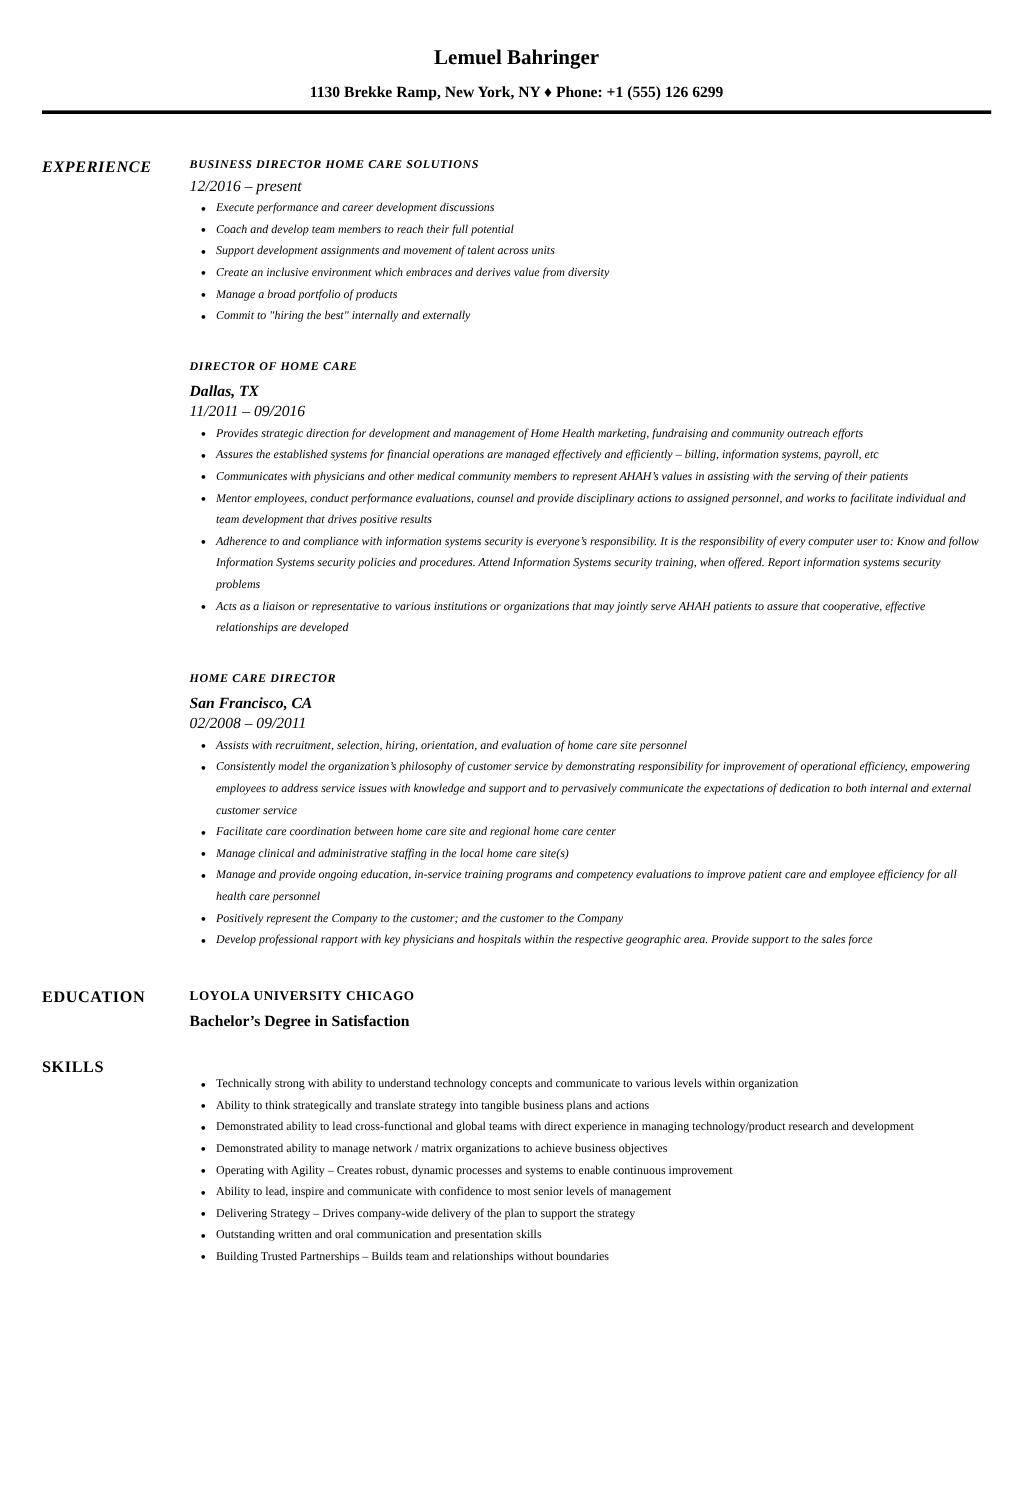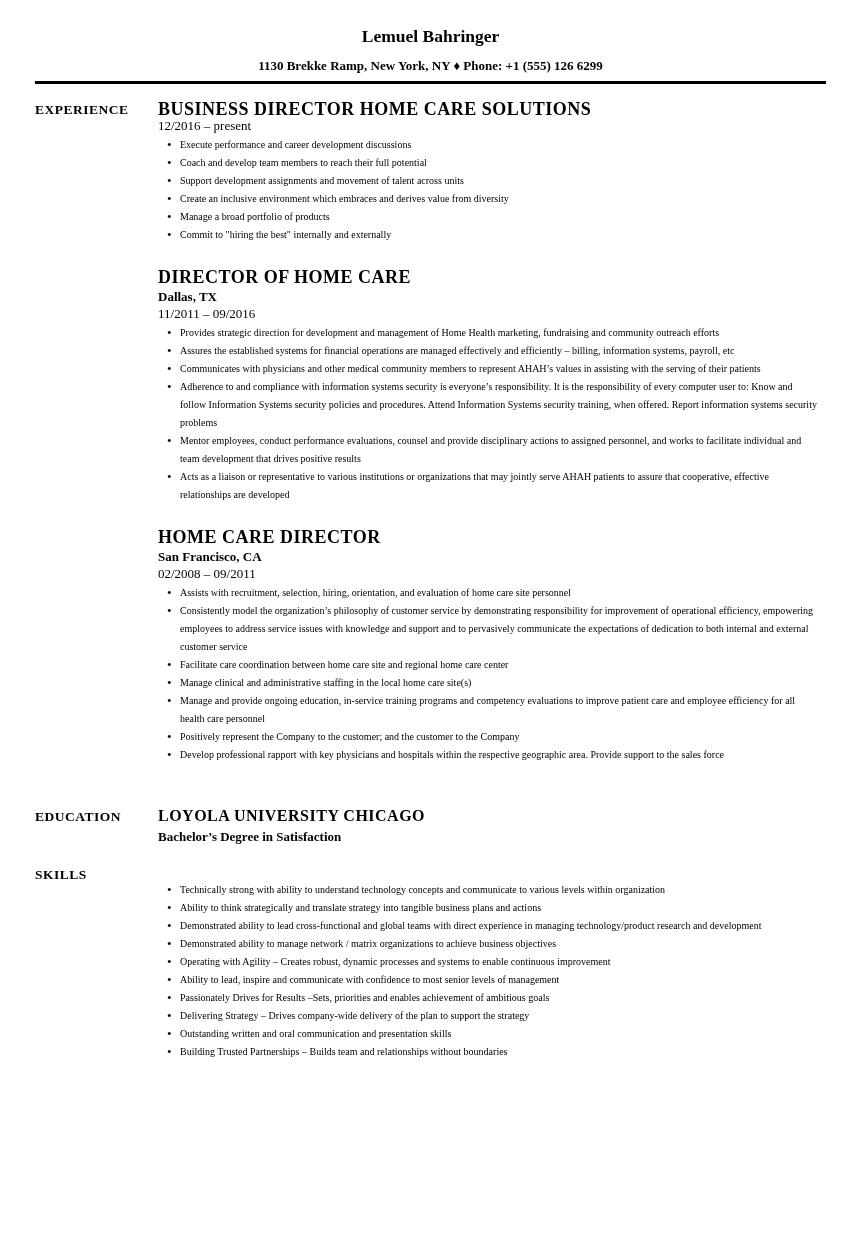--- a/index.html
+++ b/index.html
@@ -4,43 +4,43 @@
 <style>
   html, body { margin: 0; padding: 0; }
   body {
     width: 860px; height: 1240px; overflow: hidden;
     background: #ffffff; color: #000000;
     font-family: "Liberation Serif", serif;
   }
   .page { padding: 24px 34px 0 35px; }
 
   .header { text-align: center; }
-  .header-name { font-weight: bold; font-size: 17.5px; line-height: 20px; margin-top: 2px; }
+  .header-name { font-weight: bold; font-size: 17.5px; line-height: 20px; margin-top: 13px; }
   .header-contact { font-weight: bold; font-size: 13px; margin-top: 12px; }
   .rule { border-top: 3px solid #000; margin-top: 7px; }
 
   .section { display: grid; grid-template-columns: 123px 1fr; align-items: start; }
-  .section-experience { margin-top: 17px; }
-  .section-education { margin-top: 44px; }
+  .section-experience { margin-top: 35px; font-style: italic; }
+  .section-education { margin-top: 29px; }
   .section-skills { margin-top: 21px; }
   .section-label {
     font-weight: bold; font-size: 13.5px; letter-spacing: 0.5px; line-height: 16px; padding-top: 1px;
   }
 
   .job { margin-bottom: 25px; }
   .job:last-child { margin-bottom: 0; }
-  .job-title { font-weight: bold; font-size: 18px; letter-spacing: 0.5px; line-height: 16px; }
+  .job-title { font-weight: bold; font-size: 10px; letter-spacing: 0.5px; line-height: 16px; }
   .job-location { font-weight: bold; font-size: 13px; line-height: 16px; margin-top: 4px; }
   .job-dates { font-size: 13px; line-height: 15px; margin-top: 1px; }
 
   ul.bullets { list-style: none; margin: 3px 0 0 0; padding: 0 0 0 22px; }
   li.bullet { position: relative; font-size: 10px; line-height: 18px; padding-right: 6px; }
   li.bullet::before { content: "\2022"; position: absolute; left: -13px; top: 0; font-size: 13px; }
 
-  .edu-school { font-weight: bold; font-size: 16px; letter-spacing: 0.5px; line-height: 16px; }
+  .edu-school { font-weight: bold; font-size: 11px; letter-spacing: 0.5px; line-height: 16px; }
   .edu-degree { font-weight: bold; font-size: 13px; line-height: 16px; margin-top: 5px; }
 
   .skills-col ul.bullets { margin-top: 15px; }
 </style>
 </head>
 <body>
 
 <div class="page">
 
   <div class="header">
@@ -66,22 +66,22 @@
   </div>
 
   <div class="job">
     <div class="job-title">DIRECTOR OF HOME CARE</div>
     <div class="job-location">Dallas, TX</div>
     <div class="job-dates">11/2011 – 09/2016</div>
     <ul class="bullets">
             <li class="bullet">Provides strategic direction for development and management of Home Health marketing, fundraising and community outreach efforts</li>
             <li class="bullet">Assures the established systems for financial operations are managed effectively and efficiently – billing, information systems, payroll, etc</li>
             <li class="bullet">Communicates with physicians and other medical community members to represent AHAH’s values in assisting with the serving of their patients</li>
+            <li class="bullet">Mentor employees, conduct performance evaluations, counsel and provide disciplinary actions to assigned personnel, and works to facilitate individual and team development that drives positive results</li>
             <li class="bullet">Adherence to and compliance with information systems security is everyone’s responsibility. It is the responsibility of every computer user to: Know and follow Information Systems security policies and procedures. Attend Information Systems security training, when offered. Report information systems security problems</li>
-            <li class="bullet">Mentor employees, conduct performance evaluations, counsel and provide disciplinary actions to assigned personnel, and works to facilitate individual and team development that drives positive results</li>
             <li class="bullet">Acts as a liaison or representative to various institutions or organizations that may jointly serve AHAH patients to assure that cooperative, effective relationships are developed</li>
           </ul>
   </div>
 
   <div class="job">
     <div class="job-title">HOME CARE DIRECTOR</div>
     <div class="job-location">San Francisco, CA</div>
     <div class="job-dates">02/2008 – 09/2011</div>
     <ul class="bullets">
             <li class="bullet">Assists with recruitment, selection, hiring, orientation, and evaluation of home care site personnel</li>
@@ -107,21 +107,20 @@
   <div class="section section-skills">
     <div class="section-label">SKILLS</div>
     <div class="skills-col">
       <ul class="bullets">
           <li class="bullet">Technically strong with ability to understand technology concepts and communicate to various levels within organization</li>
           <li class="bullet">Ability to think strategically and translate strategy into tangible business plans and actions</li>
           <li class="bullet">Demonstrated ability to lead cross-functional and global teams with direct experience in managing technology/product research and development</li>
           <li class="bullet">Demonstrated ability to manage network / matrix organizations to achieve business objectives</li>
           <li class="bullet">Operating with Agility – Creates robust, dynamic processes and systems to enable continuous improvement</li>
           <li class="bullet">Ability to lead, inspire and communicate with confidence to most senior levels of management</li>
-          <li class="bullet">Passionately Drives for Results –Sets, priorities and enables achievement of ambitious goals</li>
           <li class="bullet">Delivering Strategy – Drives company-wide delivery of the plan to support the strategy</li>
           <li class="bullet">Outstanding written and oral communication and presentation skills</li>
           <li class="bullet">Building Trusted Partnerships – Builds team and relationships without boundaries</li>
         </ul>
     </div>
   </div>
 
 </div>
 
 </body></html>

